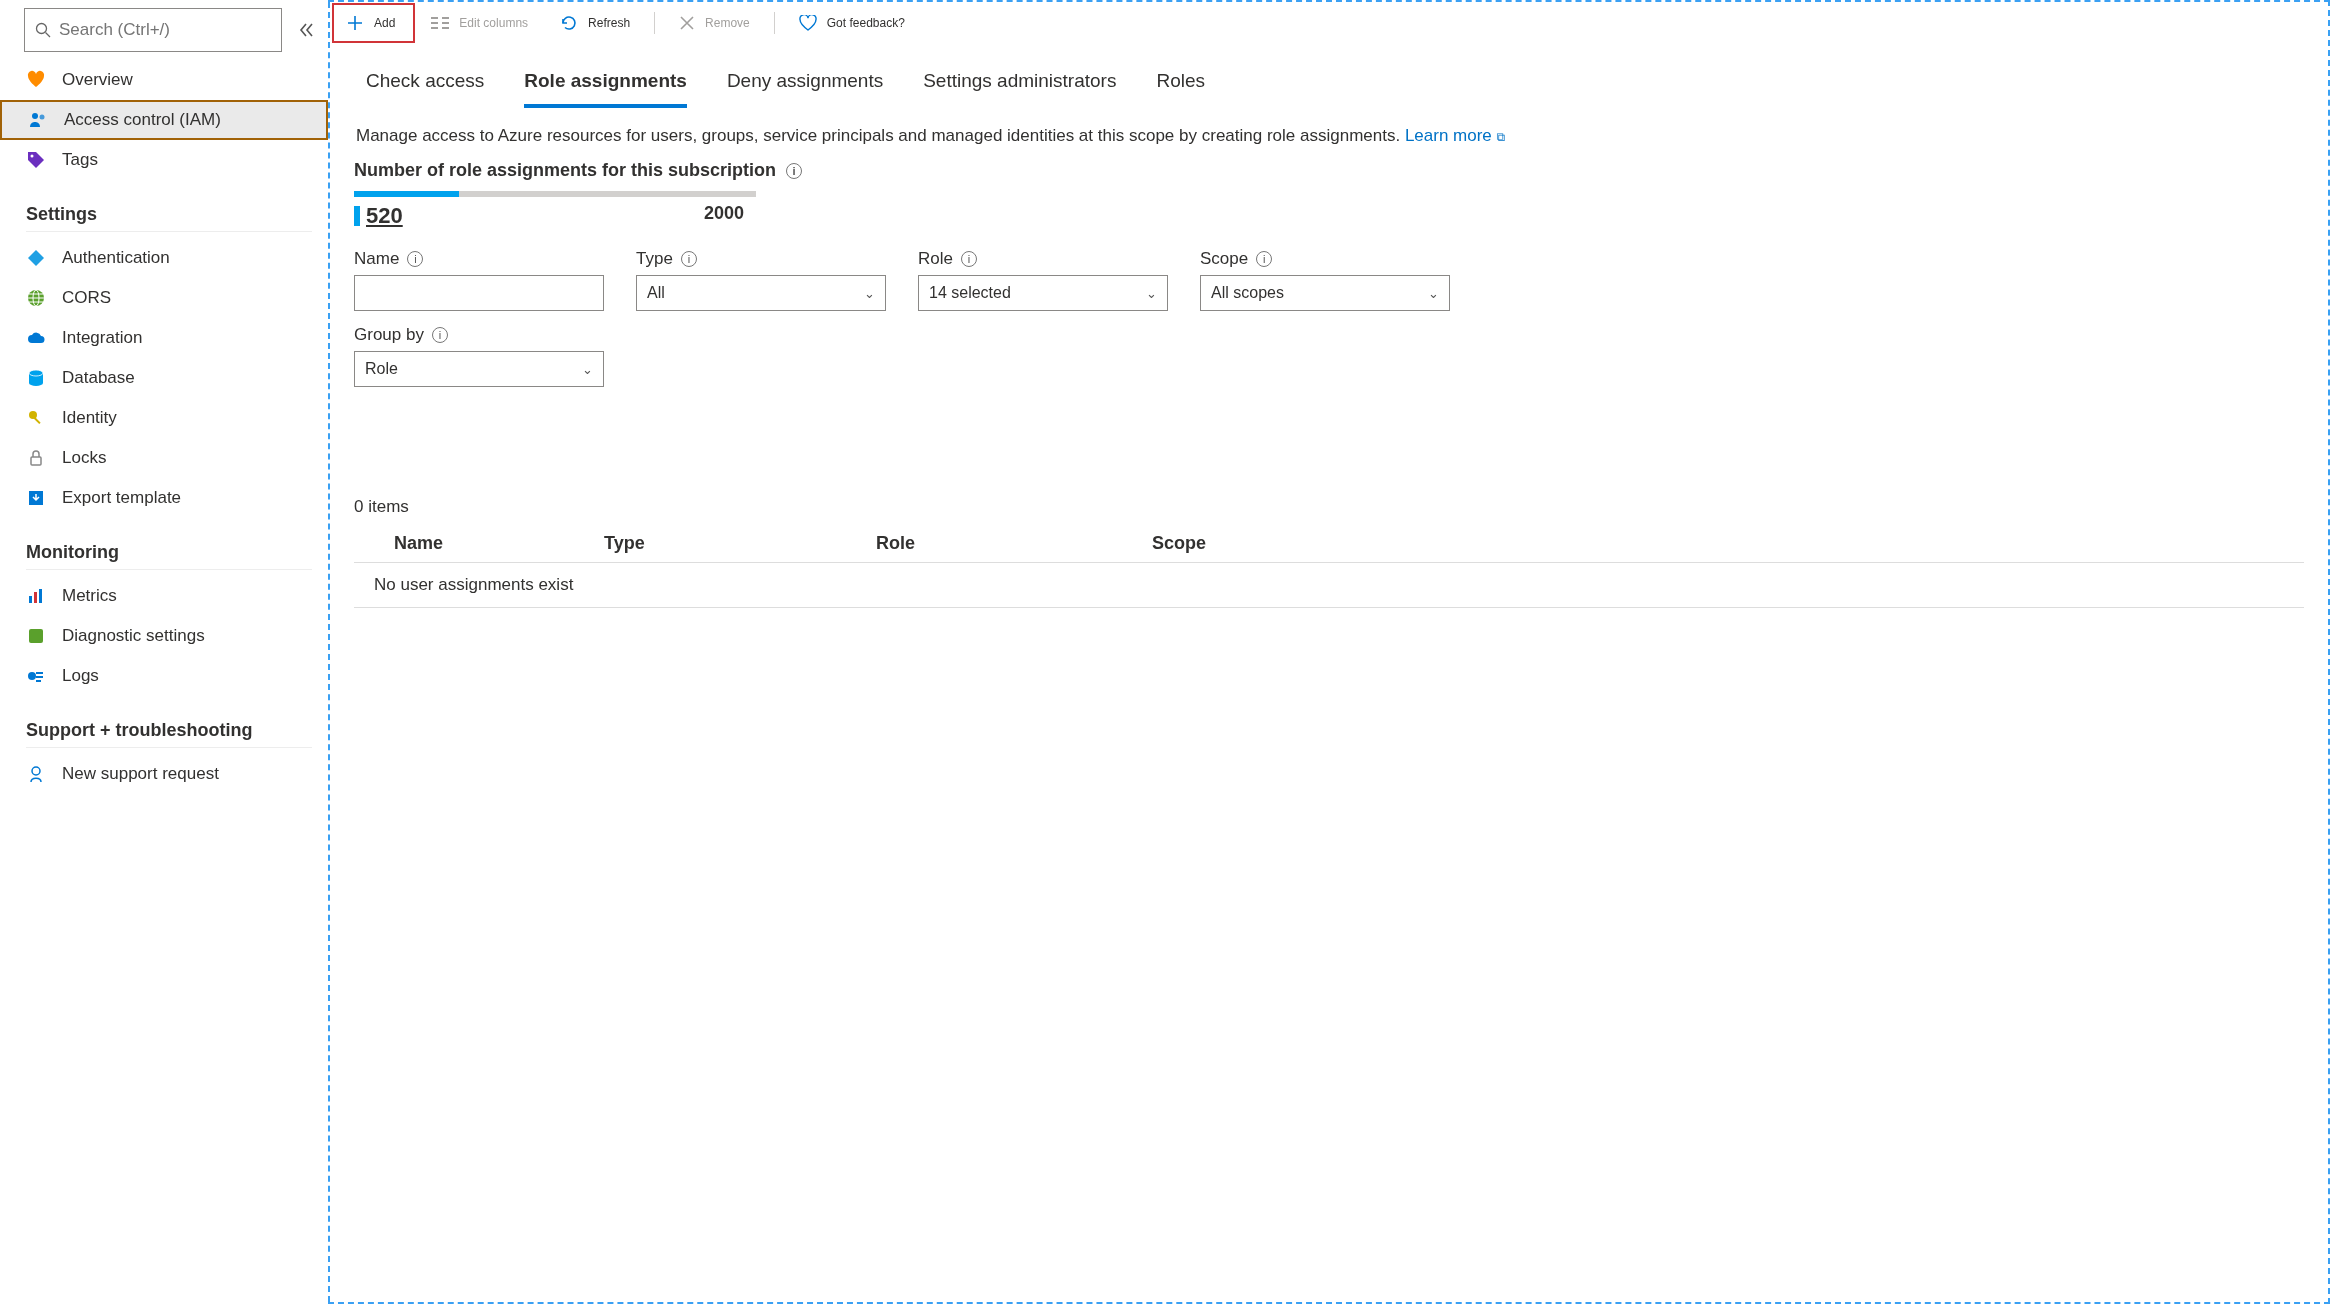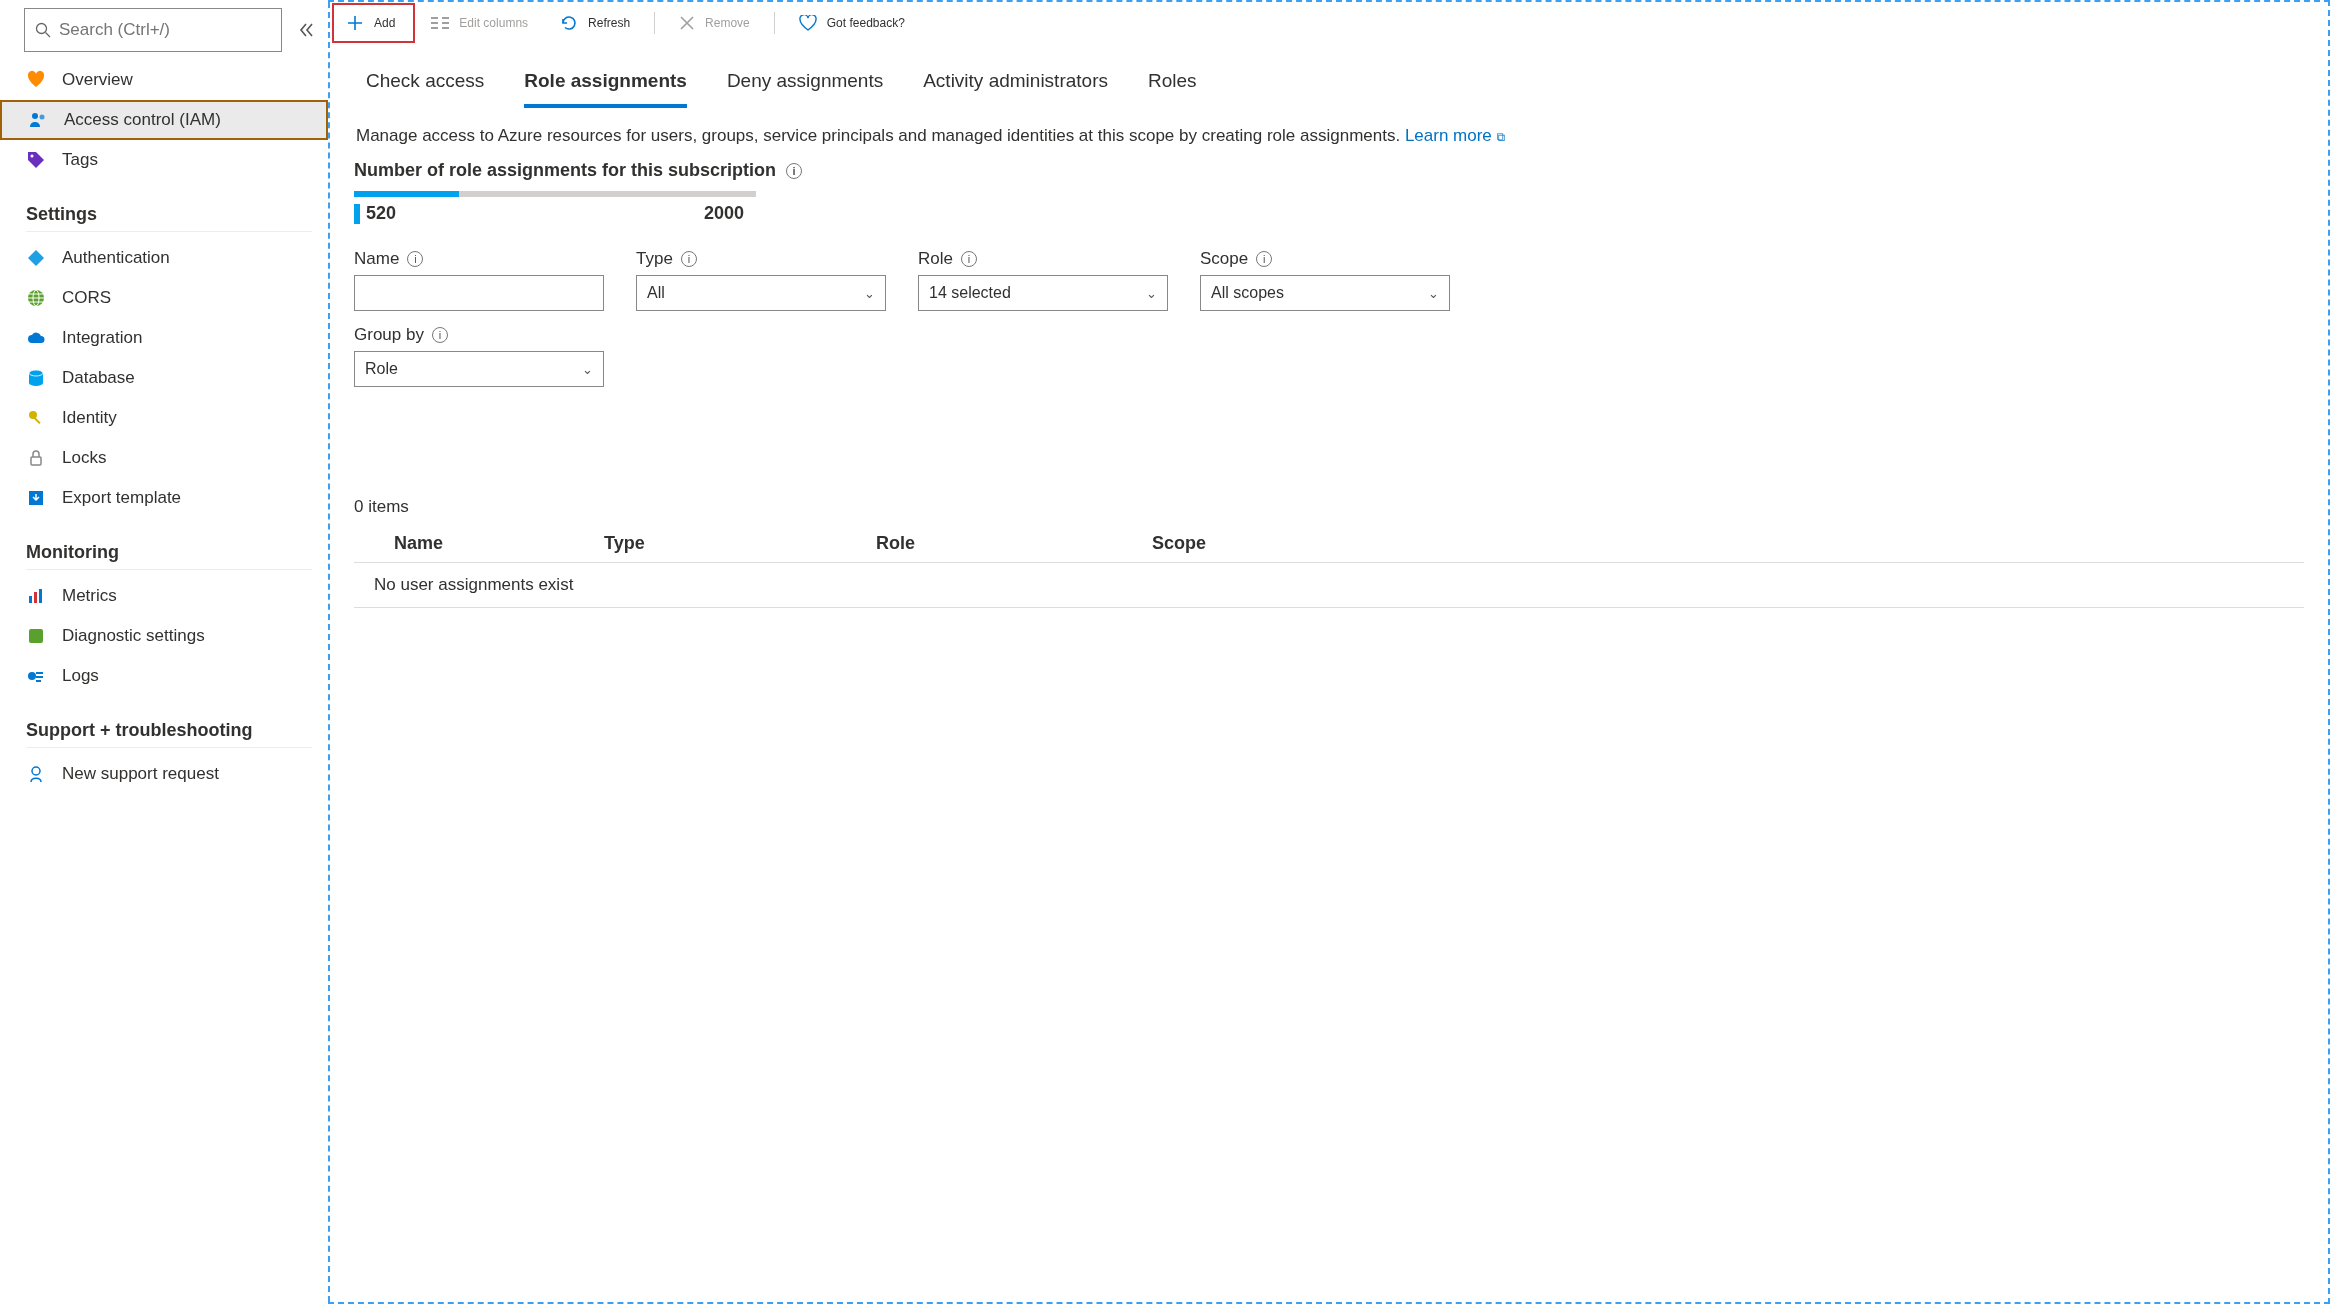--- a/index.html
+++ b/index.html
@@ -43,21 +43,21 @@
   .quota-title { font-size: 18px; font-weight: 700; display: flex; align-items: center; gap: 10px; }
   .info-icon { display:inline-flex; align-items:center; justify-content:center; width:16px; height:16px; border:1px solid #777; border-radius:50%; font-size:11px; color:#555; }
 
   .progress-wrap { margin-top: 10px; width: 402px; }
   .progress-bar { height: 6px; background: #d2d0ce; position: relative; }
   .progress-fill { height: 100%; background: #00a2ed; width: 26%; }
   .progress-labels { position: relative; margin-top: 6px; height: 24px; }
   .progress-cur { position: absolute; left: 0; display:flex; align-items:center; gap:6px;}
   .progress-cur .tick { width: 6px; height: 20px; background: #00a2ed; display:inline-block;}
   .progress-max { position: absolute; right: 12px; font-size: 18px; font-weight:700;}
-  .progress-cur-val { font-size: 18px; font-weight:700;}
+  .progress-cur-val { font-size: 22px; font-weight:700;text-decoration:underline;}
 
   .filters { display: flex; gap: 32px; margin-top: 22px; flex-wrap: wrap; }
   .filter { display: flex; flex-direction: column; }
   .filter-label { font-size: 17px; display:flex; align-items:center; gap:8px; margin-bottom:6px;}
   .filter .input, .filter .select { height: 36px; border: 1px solid #8a8886; width: 250px; font-size: 16px; padding: 0 10px; background:#fff; display:flex; align-items:center; justify-content:space-between; cursor:pointer;}
   .filter .input { cursor:text; }
   .filter .input input { border:none; outline:none; width:100%; font-size:16px; }
   .chev { font-size: 13px; color:#555;}
 
   .count { margin-top: 110px; font-size: 17px;}
@@ -269,21 +269,21 @@
         <span>Got feedback?</span>
       </div>
     </div>
 
     <div class="content">
 
       <div class="tabs" id="tabs">
             <div class="tab">Check access</div>
             <div class="tab active">Role assignments</div>
             <div class="tab">Deny assignments</div>
-            <div class="tab">Activity administrators</div>
+            <div class="tab">Settings administrators</div>
             <div class="tab">Roles</div>
           </div>
 
       <div class="desc">
         <span>Manage access to Azure resources for users, groups, service principals and managed identities at this scope by creating role assignments.</span>
         <a href="#"><span>Learn more</span> <span class="link-icon">⧉</span></a>
       </div>
 
       <div class="quota-title">
         <span>Number of role assignments for this subscription</span>

